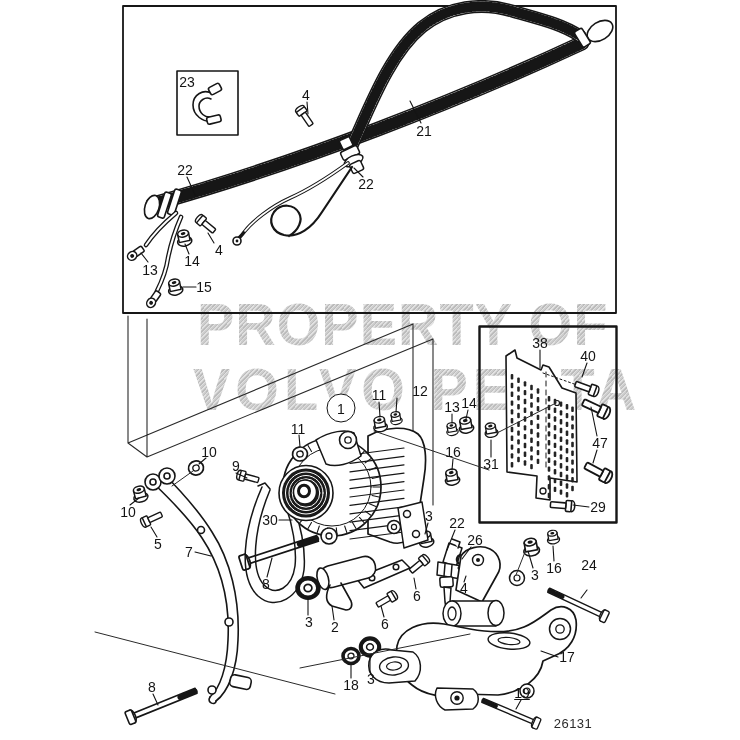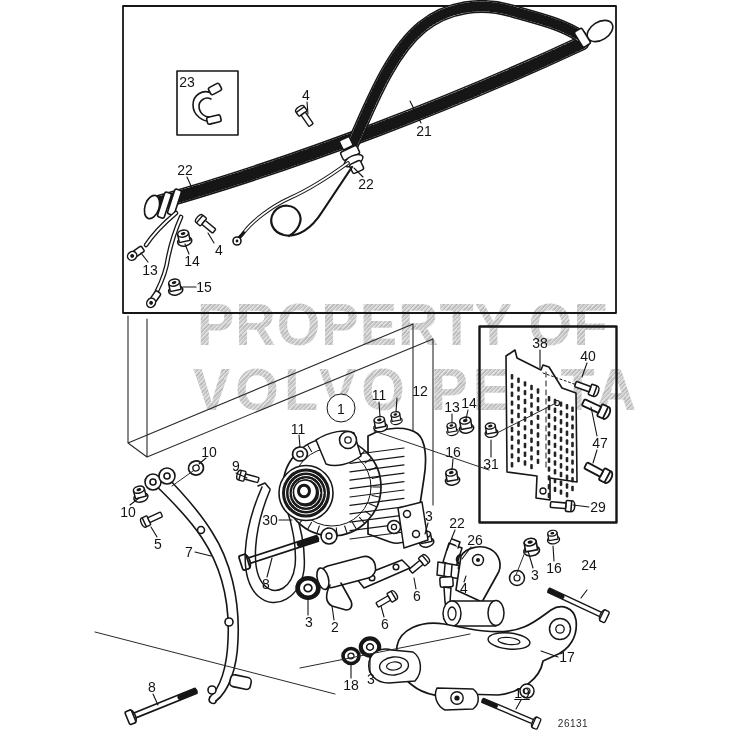--- a/index.html
+++ b/index.html
@@ -8,21 +8,21 @@
   #stage svg{position:absolute;left:0;top:0;}
   .wm{position:absolute;font-weight:bold;font-size:56px;line-height:1;white-space:nowrap;
       background:repeating-linear-gradient(135deg,#a9a9a9 0 1px,#dcdcdc 1px 2px,#c2c2c2 2px 3px);
       -webkit-background-clip:text;background-clip:text;color:transparent;
       opacity:.8;letter-spacing:1px;transform:scaleY(1.05);transform-origin:left top;}
   .wm2{letter-spacing:5px;}
   .co{position:absolute;transform:translate(-50%,-50%);font-size:14px;color:#141414;
       white-space:nowrap;z-index:5;}
   .circ{width:27px;height:27px;border:1.7px solid #141414;border-radius:50%;
         display:flex;align-items:center;justify-content:center;background:#fff;}
-  .fig-num{position:absolute;transform:translate(-50%,-50%);font-size:10px;color:#2b2b2b;
+  .fig-num{position:absolute;transform:translate(-50%,-50%);font-size:13px;color:#2b2b2b;
         letter-spacing:.5px;z-index:5;text-align:center;}
 </style>
 </head>
 <body>
 
 <div id="stage">
 
   <div class="wm" style="left:197px;top:296px">PROPERTY OF</div>
   <div class="wm wm2" style="left:193px;top:361px">VOLVO PENTA</div>
 

